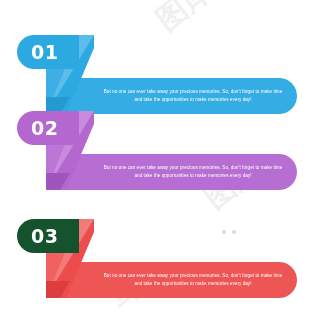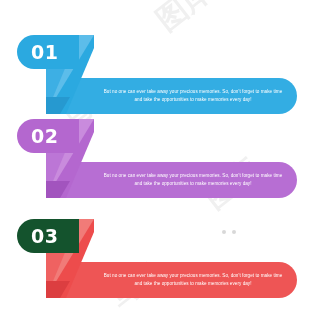--- a/index.html
+++ b/index.html
@@ -48,21 +48,21 @@
 
   
   .banner {
     position: absolute;
     left: 0;
     width: 320px;
     height: 100px;
     z-index: 2;
   }
   .banner-1 { top: 16px; padding-left: 32px; }
-  .banner-2 { top: 100px; }
+  .banner-2 { top: 92px; }
   .banner-3 { top: 200px; }
 
   
   .text-bar {
     position: absolute;
     left: 55px;
     top: 62px;
     width: 242px;
     height: 36px;
     border-radius: 0 18px 18px 0;

